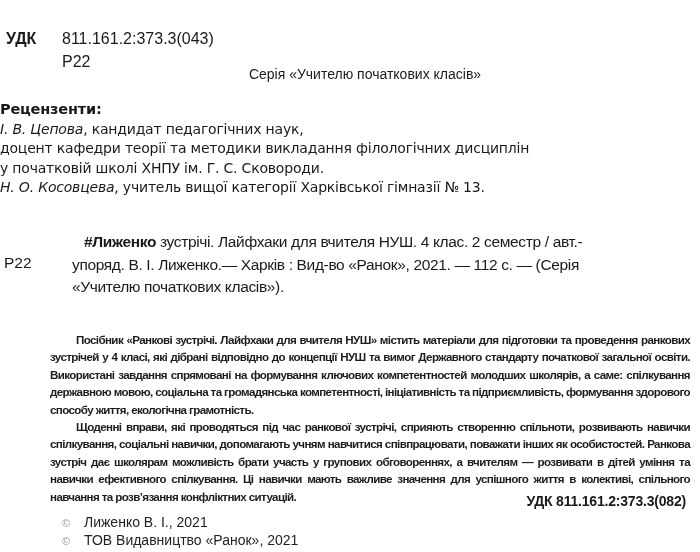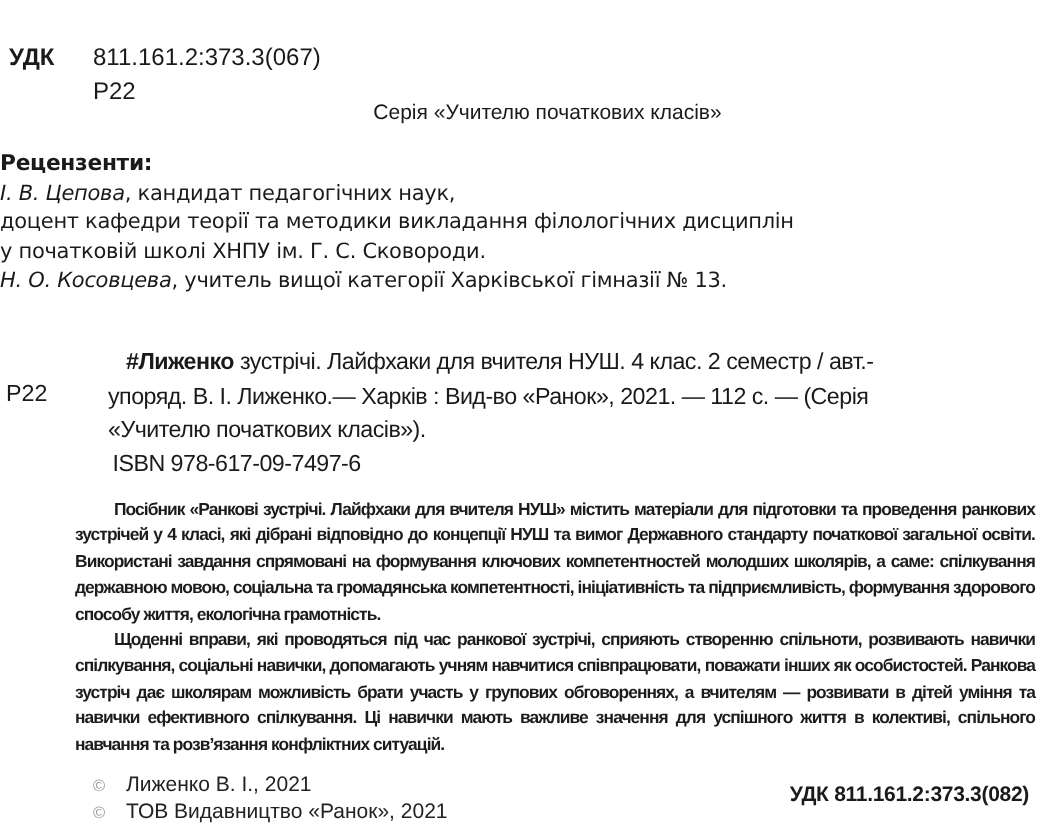--- a/index.html
+++ b/index.html
@@ -28,49 +28,48 @@
   .bib { position: absolute; left: 72px; top: 231px; width: 620px; font-size: 15.5px; line-height: 22.5px; letter-spacing: -0.35px; font-family: "Liberation Sans", sans-serif; }
   .bib .indent { padding-left: 12px; }
   .bib b { font-weight: bold; }
   .isbn { padding-left: 3px; }
 
   
   .annot { position: absolute; left: 50px; top: 331px; width: 640px; font-size: 11.6px; line-height: 17.4px; text-align: justify; letter-spacing: -0.35px; font-weight: bold; font-family: "Liberation Sans", sans-serif; color: #1c1c1c; }
   .annot p { margin: 0; text-indent: 26px; }
   .annot p.cond { letter-spacing: -0.62px; }
 
-  .udk-bottom { right: 14px; top: 493px; font-size: 14px; font-weight: bold; letter-spacing: -0.2px; margin-top: 28px; }
+  .udk-bottom { right: 14px; top: 493px; font-size: 14px; font-weight: bold; letter-spacing: -0.2px; }
 
   .copy { left: 42px; font-size: 14px; color: #222; margin-left: 20px; }
   .copy .sym { color: #9a9a9a; font-size: 11px; display: inline-block; width: 22px; }
   .copy1 { top: 514px; }
   .copy2 { top: 532px; }
 </style>
 </head>
 <body>
 
 <div class="abs udk-label">УДК</div>
-<div class="abs udk-code">811.161.2:373.3(067)</div>
+<div class="abs udk-code">811.161.2:373.3(043)</div>
 <div class="abs udk-p22">Р22</div>
 <div class="abs series">Серія «Учителю початкових класів»</div>
 
 <div class="rev-block">
   <div class="rev-title">Рецензенти:</div>
   <div class="rev-line"><span class="it">І. В. Цепова</span><span>, кандидат педагогічних наук,</span></div>
   <div class="rev-line wide"><span>доцент кафедри теорії та методики викладання філологічних дисциплін</span></div>
   <div class="rev-line"><span>у початковій школі ХНПУ ім. Г. С. Сковороди.</span></div>
   <div class="rev-line"><span class="it">Н. О. Косовцева</span><span>, учитель вищої категорії Харківської гімназії № 13.</span></div>
 </div>
 
 <div class="abs bib-p22">Р22</div>
 <div class="bib">
   <div class="indent"><b>#Лиженко</b><span> зустрічі. Лайфхаки для вчителя НУШ. 4 клас. 2 семестр / авт.-</span></div>
   <div>упоряд. В. І. Лиженко.— Харків : Вид-во «Ранок», 2021. — 112 с. — (Серія</div>
   <div>«Учителю початкових класів»).</div>
-  <div class="isbn">ISBN 978-617-09-7497-6</div>
 </div>
 
 <div class="annot">
   <p class="cond">Посібник «Ранкові зустрічі. Лайфхаки для вчителя НУШ» містить матеріали для підготовки та проведення ранкових зустрічей у 4 класі, які дібрані відповідно до концепції НУШ та вимог Державного стандарту початкової загальної освіти. Використані завдання спрямовані на формування ключових компетентностей молодших школярів, а саме: спілкування державною мовою, соціальна та громадянська компетентності, ініціативність та підприємливість, формування здорового способу життя, екологічна грамотність.</p>
   <p class="cond">Щоденні вправи, які проводяться під час ранкової зустрічі, сприяють створенню спільноти, розвивають навички спілкування, соціальні навички, допомагають учням навчитися співпрацювати, поважати інших як особистостей. Ранкова зустріч дає школярам можливість брати участь у групових обговореннях, а вчителям — розвивати в дітей уміння та навички ефективного спілкування. Ці навички мають важливе значення для успішного життя в колективі, спільного навчання та розв’язання конфліктних ситуацій.</p>
 </div>
 
 <div class="abs udk-bottom">УДК 811.161.2:373.3(082)</div>
 <div class="abs copy copy1"><span class="sym">©</span><span>Лиженко В. І., 2021</span></div>
 <div class="abs copy copy2"><span class="sym">©</span><span>ТОВ Видавництво «Ранок», 2021</span></div>

